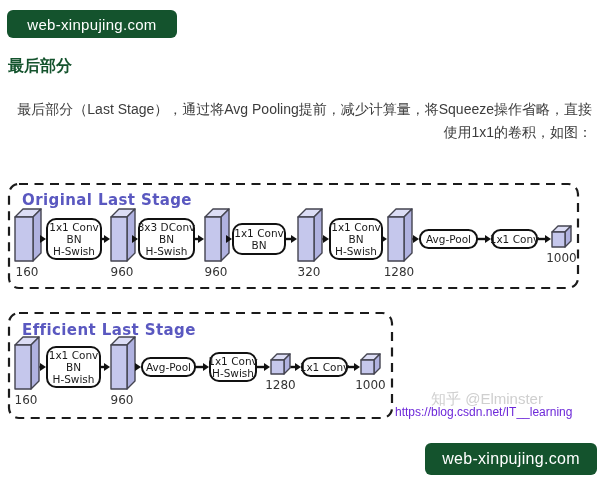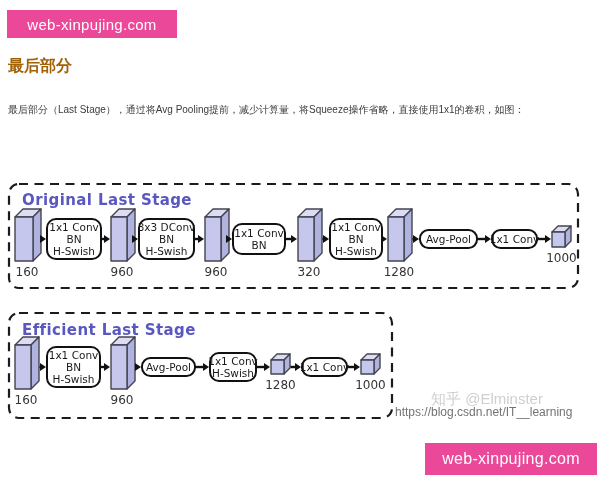--- a/index.html
+++ b/index.html
@@ -2,39 +2,41 @@
 <html><head>
 <meta charset="utf-8">
 <style>
   html,body{margin:0;padding:0;}
   body{
     width:600px;height:480px;position:relative;background:#ffffff;
     font-family:"Liberation Sans","DejaVu Sans",sans-serif;
     overflow:hidden;
   }
   .badge{
-    position:absolute;background:#ec4899;color:#fff;
+    position:absolute;background:#14532d;color:#fff;
     display:flex;align-items:center;justify-content:center;
     letter-spacing:.3px;
+    border-radius:6px;
   }
   .badge-top{left:7px;top:10px;width:170px;height:28px;font-size:15px;}
   .badge-bottom{left:425px;top:443px;width:172px;height:32px;font-size:16px;}
   .heading{
-    position:absolute;left:8px;top:56px;font-size:16px;font-weight:bold;color:#a16207;
+    position:absolute;left:8px;top:56px;font-size:16px;font-weight:bold;color:#14532d;
   }
   .paragraph{
-    position:absolute;left:8px;top:98px;width:584px;font-size:10px;color:#3c3c3c;
+    position:absolute;left:8px;top:98px;width:584px;font-size:14px;color:#3c3c3c;
     line-height:23px;
+    text-align:right;
   }
   #diagram-svg{position:absolute;left:0;top:0;font-family:"DejaVu Sans","Liberation Sans",sans-serif;}
   .wm-zhihu{
     position:absolute;left:431px;top:390px;font-size:15px;color:#cfcfcf;white-space:nowrap;
   }
   .wm-csdn{
-    position:absolute;left:395px;top:405px;font-size:12px;color:#737373;white-space:nowrap;
+    position:absolute;left:395px;top:405px;font-size:12px;color:#6d28d9;white-space:nowrap;
   }
 </style>
 </head>
 <body>
 
 <div class="badge badge-top">
   <span>web-xinpujing.com</span>
 </div>
 
 <h1 class="heading" style="margin:0;">最后部分</h1>

